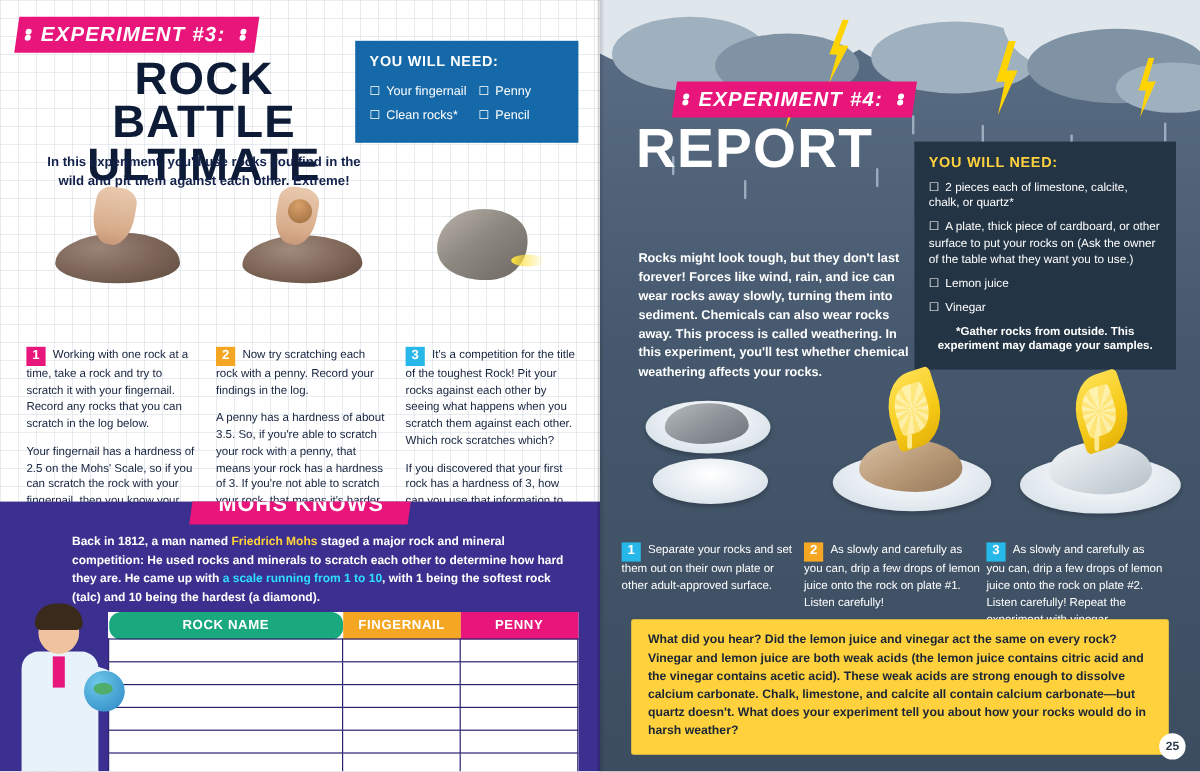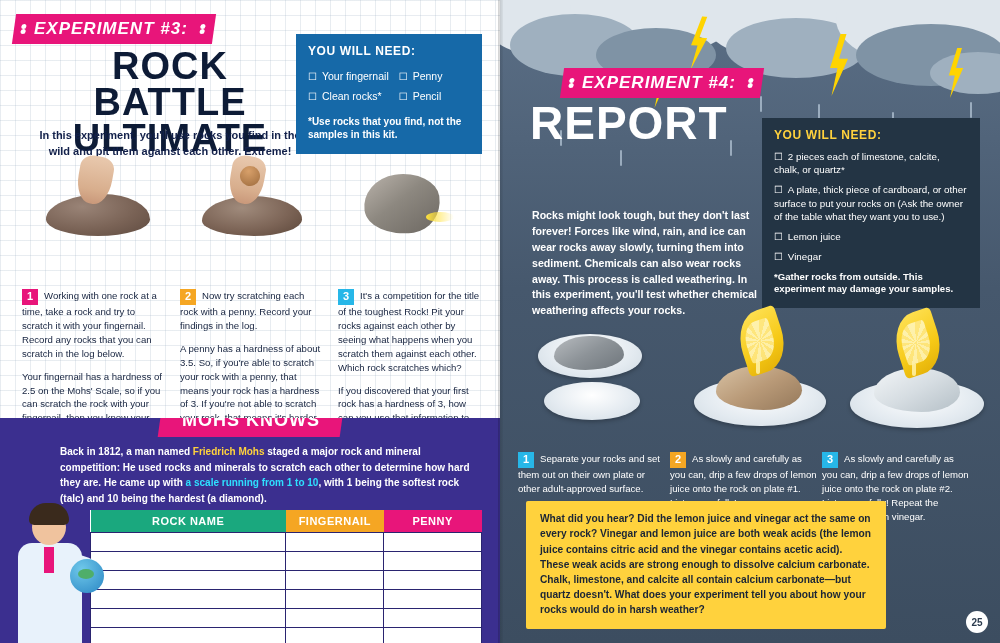--- a/index.html
+++ b/index.html
@@ -136,21 +136,21 @@
     font-size: 10px; line-height: 1.55; color: #fff; font-weight: bold;
   }
   .hl-name { color: #ffd23d; }
   .hl-scale { color: #2ee0ff; }
 
   .table-wrap { position: absolute; left: 90px; top: 92px; width: 392px; }
   table.mohs-table { border-collapse: collapse; width: 100%; background: #fff; }
   table.mohs-table th {
     font-size: 11px; letter-spacing: .5px; color: #fff; padding: 5px 2px; font-weight: bold;
   }
-  th.c1 { background: #1aa87e; width: 196px; }
+  th.c1 { background: #1aa87e; width: 196px; border-radius: 10px; }
   th.c2 { background: #f5a623; width: 98px; }
   th.c3 { background: #e8157a; width: 98px; }
   table.mohs-table td { border: 1px solid #2a2470; height: 19px; background: #fff; }
 
   .scientist { position: absolute; left: 4px; bottom: 0; width: 96px; height: 150px; }
   .sc-head { position: absolute; left: 28px; top: 16px; width: 34px; height: 36px; border-radius: 50%;
     background: #f0c39e; }
   .sc-hair { position: absolute; left: 25px; top: 10px; width: 40px; height: 22px; border-radius: 20px 20px 6px 6px; background: #3a2a1c; }
   .sc-body { position: absolute; left: 14px; top: 50px; width: 64px; height: 100px; background: #e8f2fb; border-radius: 14px 14px 0 0; }
   .sc-tie { position: absolute; left: 40px; top: 54px; width: 10px; height: 26px; background: #e8157a; }
@@ -194,21 +194,21 @@
   }
 
   .need-box-r {
     position: absolute; left: 262px; top: 118px; width: 218px;
     background: #233444; color: #fff; padding: 10px 12px 12px 12px;
   }
   .need-box-r h3 { margin: 0 0 8px 0; font-size: 12px; color: #ffd23d; letter-spacing: .6px; }
   .need-box-r ul { list-style: none; margin: 0; padding: 0; }
   .need-box-r li { font-size: 9.8px; line-height: 1.35; margin-bottom: 7px; }
   .need-box-r li::before { content: "\2610"; margin-right: 5px; }
-  .need-box-r .note { font-size: 9.6px; font-weight: bold; line-height: 1.35; margin-top: 2px; }
+  .need-box-r .note { font-size: 9.6px; font-weight: bold; line-height: 1.35; margin-top: 2px; text-align: center; }
 
   
   .rock-photos { position: absolute; left: 18px; top: 318px; width: 470px; height: 130px; }
   .plate {
     position: absolute; border-radius: 50%;
     background: radial-gradient(ellipse at 50% 35%, #ffffff 0%, #e3eaf0 60%, #cfd9e1 100%);
     box-shadow: 0 2px 4px rgba(0,0,0,0.25);
   }
   .rock-grey {
     position: absolute; width: 70px; height: 34px;
@@ -237,21 +237,21 @@
     border-radius: 55% 10% 55% 10% / 55% 10% 55% 10%; opacity: .85;
   }
   .drip { position: absolute; width: 4px; height: 12px; background: rgba(255,240,160,.9); border-radius: 0 0 3px 3px; }
 
   
   .cols-r { position: absolute; left: 18px; top: 452px; width: 470px; display: flex; gap: 4px; }
   .col-r { width: 148px; color: #fff; }
   .col-r p { margin: 0; font-size: 9.6px; line-height: 1.45; }
 
   .yellow-box {
-    position: absolute; left: 26px; bottom: 14px; width: 360px;
+    position: absolute; left: 26px; bottom: 14px; width: 448px;
     background: #ffd23d; color: #1b2535;
     padding: 10px 14px 12px 14px;
     font-size: 10.2px; line-height: 1.48; font-weight: bold;
     border-radius: 2px;
   }
   .pagenum {
     position: absolute; right: 12px; bottom: 10px;
     width: 22px; height: 22px; border-radius: 50%;
     background: #ffffff; color: #2b3b4e;
     font-size: 10px; font-weight: bold;
@@ -287,21 +287,20 @@
       <div class="need-grid">
         <ul>
           <li>Your fingernail</li>
           <li>Clean rocks*</li>
         </ul>
         <ul>
           <li>Penny</li>
           <li>Pencil</li>
         </ul>
       </div>
-      <div class="need-note">*Use rocks that you find, not the samples in this kit.</div>
     </div>
 
     <div class="photo-row">
       <div class="photo p1">
         <div class="rock-a"></div>
         <div class="finger"></div>
       </div>
       <div class="photo p2">
         <div class="rock-b"></div>
         <div class="finger"></div>

